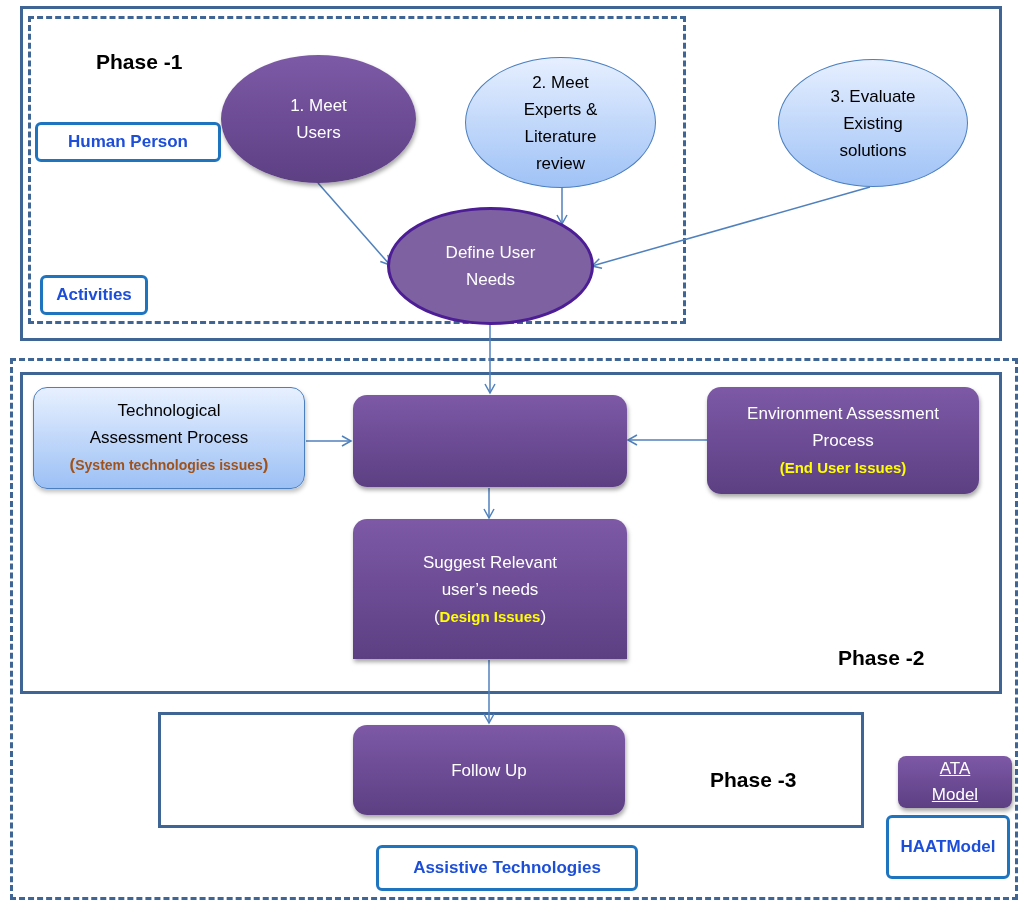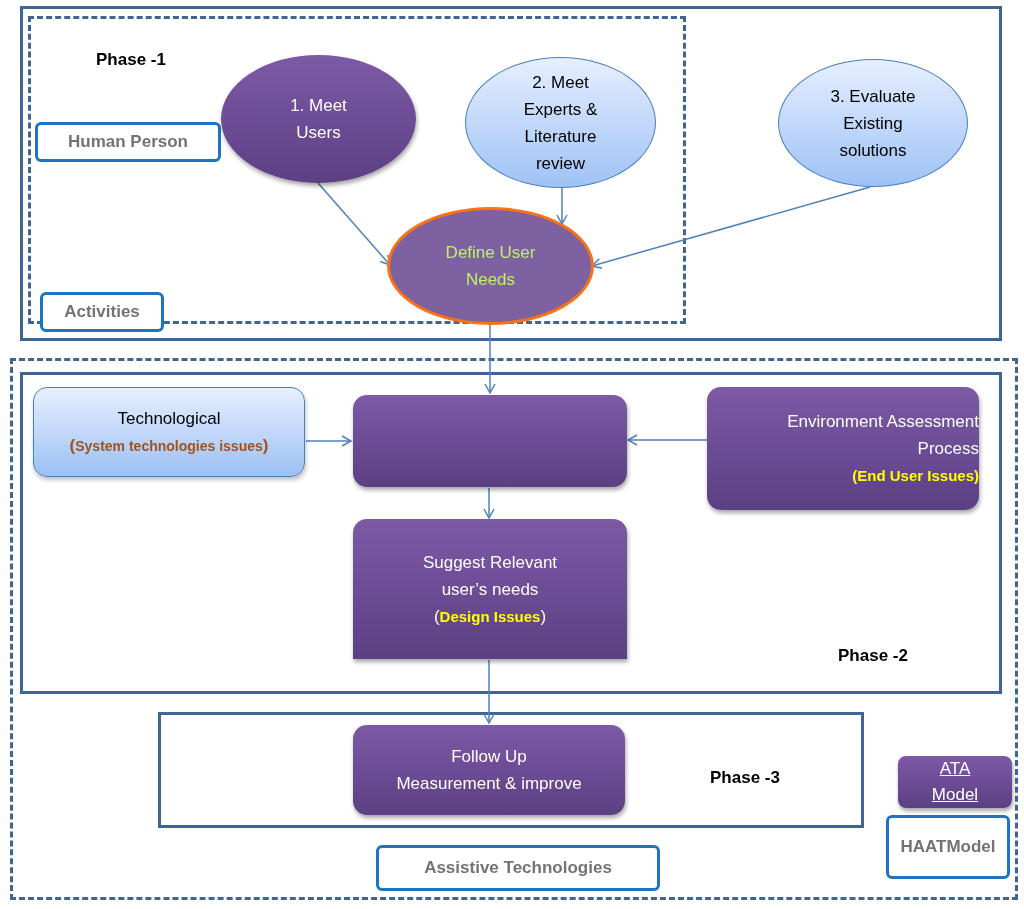--- a/index.html
+++ b/index.html
@@ -1,25 +1,25 @@
 <!DOCTYPE html>
 <html><head>
 <meta charset="utf-8">
 <style>
   html, body { margin:0; padding:0; background:#ffffff; }
   body { width:1024px; height:909px; position:relative; overflow:hidden; font-family:"Liberation Sans", sans-serif; }
   .abs { position:absolute; box-sizing:border-box; }
   .solid-frame { border:3px solid #3f6595; }
   .dashdot { border:3px dashed #3f6595; }
-  .label-box { border:3px solid #1f74c0; border-radius:6px; background:#fff; color:#737373; font-weight:bold; font-size:17px; display:flex; align-items:center; justify-content:center; text-align:center; }
-  .phase { font-weight:bold; font-size:17px; color:#000; }
+  .label-box { border:3px solid #1f74c0; border-radius:6px; background:#fff; color:#1d4ed8; font-weight:bold; font-size:17px; display:flex; align-items:center; justify-content:center; text-align:center; }
+  .phase { font-weight:bold; font-size:21px; color:#000; }
   .ellipse { border-radius:50%; display:flex; align-items:center; justify-content:center; text-align:center; font-size:17px; line-height:27px; }
   .ell-purple { background:linear-gradient(#7d5aa6,#5d3f84); color:#fff; box-shadow:1px 3px 4px rgba(0,0,0,0.35); }
   .ell-blue { background:linear-gradient(#e6efff,#9fc2f6); border:1.5px solid #4a7fc0; color:#000; }
-  .ell-define { background:#7e61a0; border:3px solid #f97316; color:#bef264; }
+  .ell-define { background:#7e61a0; border:3px solid #4c1d95; color:#ffffff; }
   .box { border-radius:14px; display:flex; flex-direction:column; align-items:center; justify-content:center; text-align:center; font-size:17px; line-height:27px; }
   .box-purple { background:linear-gradient(#7d59a6,#5c3f83); color:#fff; box-shadow:1px 3px 4px rgba(0,0,0,0.35); }
   .box-blue { background:linear-gradient(#e7f0ff,#9cc0f5); border:1.5px solid #4a7fc0; color:#000; box-shadow:1px 3px 4px rgba(0,0,0,0.25); }
   .yellow { color:#ffff00; font-weight:bold; font-size:15px; }
   .brown { color:#a0521a; font-weight:bold; font-size:14px; }
   svg.arrows { position:absolute; left:0; top:0; }
 </style>
 </head>
 <body>
 
@@ -43,22 +43,22 @@
   <line x1="707" y1="440" x2="628" y2="440" stroke="#4f81bd" stroke-width="1.5" marker-end="url(#ah)"></line>
   <line x1="489" y1="488" x2="489" y2="518" stroke="#4f81bd" stroke-width="1.5" marker-end="url(#ah)"></line>
   <line x1="489" y1="660" x2="489" y2="723" stroke="#4f81bd" stroke-width="1.5" marker-end="url(#ah)"></line>
 </svg>
 
 <div class="abs phase" style="left:96px;top:50px;">Phase -1</div>
 <div class="abs phase" style="left:838px;top:646px;">Phase -2</div>
 <div class="abs phase" style="left:710px;top:768px;">Phase -3</div>
 
 <div class="abs label-box" style="left:35px;top:122px;width:186px;height:40px;">Human Person</div>
-<div class="abs label-box" style="left:40px;top:292px;width:124px;height:40px;">Activities</div>
-<div class="abs label-box" style="left:376px;top:845px;width:284px;height:46px;">Assistive Technologies</div>
+<div class="abs label-box" style="left:40px;top:275px;width:108px;height:40px;">Activities</div>
+<div class="abs label-box" style="left:376px;top:845px;width:262px;height:46px;">Assistive Technologies</div>
 <div class="abs label-box" style="left:886px;top:815px;width:124px;height:64px;line-height:26px;">
   <span>HAAT</span>
   <span>Model</span>
 </div>
 
 <div class="abs ellipse ell-purple" style="left:221px;top:55px;width:195px;height:128px;">
   <div>
       <div>1. Meet</div>
       <div>Users</div>
     </div>
@@ -78,41 +78,41 @@
       <div>solutions</div>
     </div>
 </div>
 <div class="abs ellipse ell-define" style="left:387px;top:207px;width:207px;height:118px;">
   <div>
       <div>Define User</div>
       <div>Needs</div>
     </div>
 </div>
 
-<div class="abs box box-blue" style="left:33px;top:387px;width:272px;height:90px;">
+<div class="abs box box-blue" style="left:33px;top:387px;width:272px;height:102px;">
   <div>Technological</div>
+  <div>Assessment Process</div>
   <div class="brown"><span style="font-size:17px;">(</span><span>System technologies issues</span><span style="font-size:17px;">)</span></div>
 </div>
 
 <div class="abs box box-purple" style="left:353px;top:395px;width:274px;height:92px;">
 </div>
 
-<div class="abs box box-purple" style="left:707px;top:387px;width:272px;height:123px;align-items:flex-end;">
+<div class="abs box box-purple" style="left:707px;top:387px;width:272px;height:107px;">
   <div>Environment Assessment</div>
   <div>Process</div>
   <div class="yellow">(End User Issues)</div>
 </div>
 
 <div class="abs box box-purple" style="left:353px;top:519px;width:274px;height:140px;border-bottom-left-radius:0;border-bottom-right-radius:0;">
   <div>Suggest Relevant</div>
   <div>user’s needs</div>
   <div><span>(</span><span class="yellow">Design Issues</span><span>)</span></div>
 </div>
 
 <div class="abs box box-purple" style="left:353px;top:725px;width:272px;height:90px;">
   <div>Follow Up</div>
-  <div>Measurement &amp; improve</div>
 </div>
 
 <div class="abs box box-purple" style="left:898px;top:756px;width:114px;height:52px;border-radius:8px;line-height:26px;text-decoration:underline;">
   <div>ATA</div>
   <div>Model</div>
 </div>
 
 </body></html>

